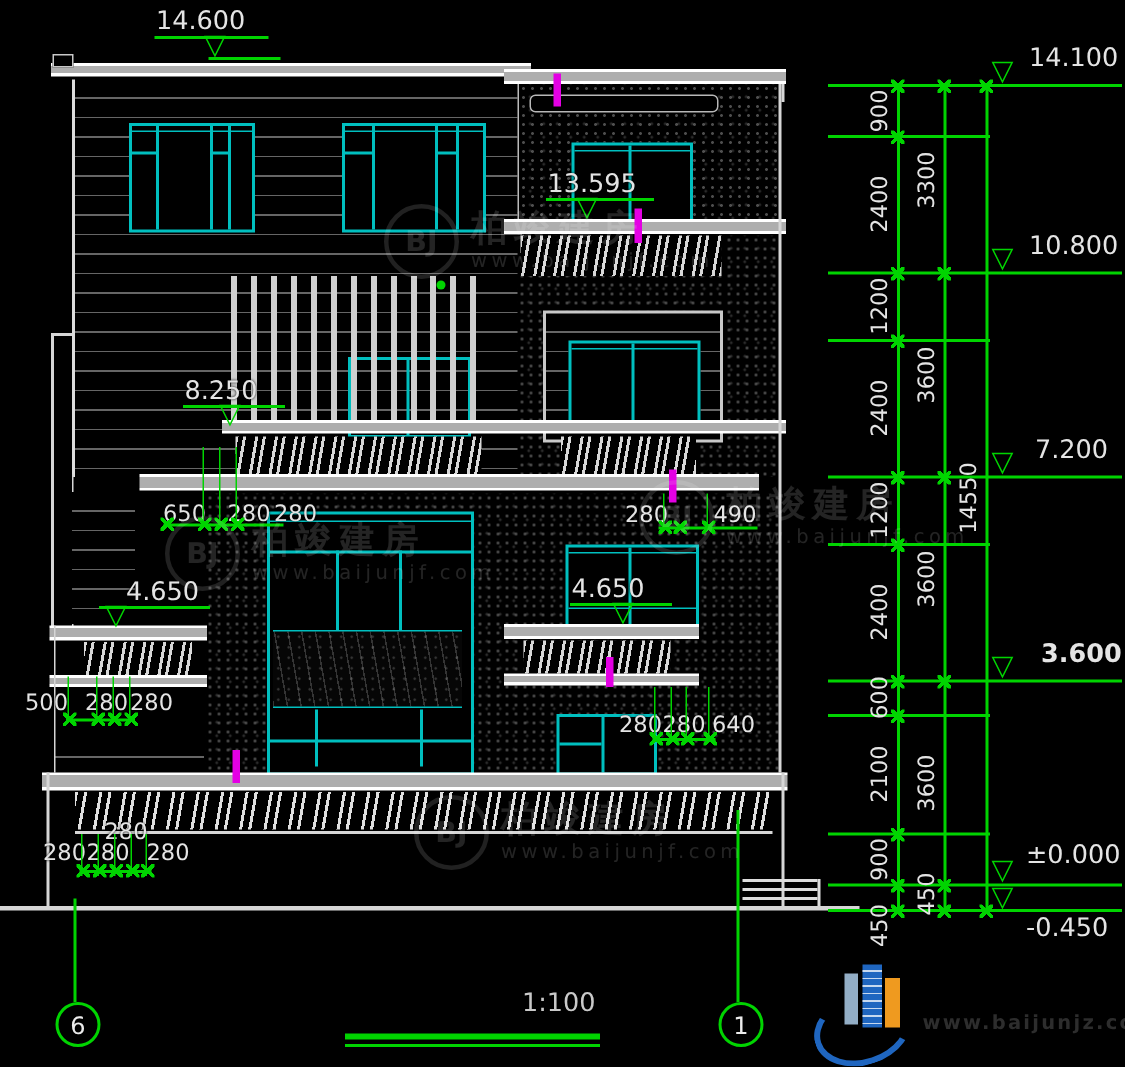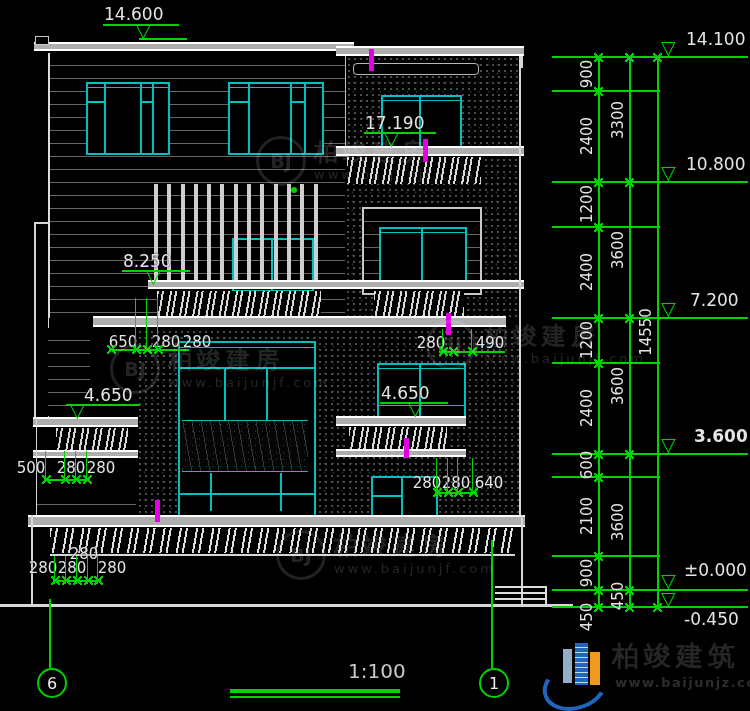--- a/index.html
+++ b/index.html
@@ -25,21 +25,21 @@
   .tri{position:absolute;color:#00d400;font-size:19px;line-height:1;}
   .xt{position:absolute;width:9px;height:9px;background:linear-gradient(45deg,transparent 40%,#00d400 40% 60%,transparent 60%),linear-gradient(135deg,transparent 40%,#00d400 40% 60%,transparent 60%);}
   .bubble{position:absolute;width:26px;height:26px;border:2px solid #00d400;border-radius:50%;color:#ececec;font-size:16px;display:flex;align-items:center;justify-content:center;}
   .wm{position:absolute;display:flex;align-items:center;gap:8px;color:rgba(255,255,255,0.14);z-index:5;pointer-events:none;}
   .wm-circle{width:44px;height:44px;border:3px solid rgba(255,255,255,0.13);border-radius:50%;display:flex;align-items:center;justify-content:center;font-size:19px;font-weight:bold;flex:0 0 auto;}
   .wm-name{font-size:24px;font-weight:bold;letter-spacing:5px;line-height:1;}
   .wm-url{font-size:13px;letter-spacing:3px;margin-top:3px;}
   .stone{position:absolute;background-color:#060606;border-top:1px solid #00bfbf;border-bottom:1px solid #00bfbf;background-image:repeating-linear-gradient(80deg,rgba(190,190,190,0.25) 0 1px,transparent 1px 9px),radial-gradient(rgba(255,255,255,0.2) 0.6px,transparent 1px);background-size:auto,7px 7px;}
   .steps{position:absolute;background:repeating-linear-gradient(to bottom,#dddddd 0 2px,transparent 2px 6px);border-right:2px solid #ddd;}
   .ttl{position:absolute;color:#f2f2f2;font-weight:bold;font-size:23px;line-height:1;letter-spacing:1px;}
-  .ttl-scale{position:absolute;color:#c9c9c9;font-size:20px;line-height:1;}
+  .ttl-scale{position:absolute;color:#c9c9c9;font-size:17px;line-height:1;}
   .brand-name{position:absolute;color:#262626;font-size:27px;font-weight:900;letter-spacing:5px;line-height:1;}
   .brand-url{position:absolute;color:#2d2d2d;font-size:13px;font-weight:bold;letter-spacing:1.5px;line-height:1;}
 </style>
 </head>
 <body>
 
 <div id="canvas">
 
   <div class="slab" style="left:34px;top:42px;width:320px;height:9px;"></div>
   <div class="abs" style="left:35px;top:36px;width:12px;height:7px;border:1px solid #c8c8c8;background:#000;"></div>
@@ -171,21 +171,21 @@
       <div class="wm-name">柏竣建房</div>
       <div class="wm-url">www.baijunjf.com</div>
     </div>
   </div>
 
   <div class="te" style="left:104px;top:6px;">14.600</div>
   <div class="gl" style="left:103px;top:24px;width:76px;height:2px;"></div>
   <div class="tri" style="left:136px;top:21px;">▽</div>
   <div class="gl" style="left:139px;top:38px;width:48px;height:2px;"></div>
 
-  <div class="te" style="left:365px;top:115px;">17.190</div>
+  <div class="te" style="left:365px;top:115px;">13.595</div>
   <div class="gl" style="left:364px;top:132px;width:72px;height:2px;"></div>
   <div class="tri" style="left:384px;top:129px;">▽</div>
 
   <div class="te" style="left:123px;top:253px;">8.250</div>
   <div class="gl" style="left:122px;top:270px;width:68px;height:2px;"></div>
   <div class="tri" style="left:146px;top:267px;">▽</div>
 
   <div class="te" style="left:84px;top:387px;">4.650</div>
   <div class="gl" style="left:66px;top:404px;width:74px;height:2px;"></div>
   <div class="tri" style="left:70px;top:401px;">▽</div>
@@ -344,16 +344,15 @@
     </div>
 
   <div class="ttl-scale" style="left:348px;top:661px;">1:100</div>
   <div class="gl" style="left:230px;top:689px;width:170px;height:4px;"></div>
   <div class="gl" style="left:230px;top:696px;width:170px;height:2px;"></div>
 
   <div class="abs" style="left:542px;top:662px;width:58px;height:40px;border:4px solid transparent;border-bottom-color:#1f66c0;border-left-color:#1f66c0;border-radius:50%;transform:rotate(-18deg);"></div>
   <div class="abs" style="left:563px;top:649px;width:9px;height:34px;background:#93aec6;"></div>
   <div class="abs" style="left:575px;top:643px;width:13px;height:42px;background:#1f66c0;background-image:repeating-linear-gradient(to bottom,transparent 0 4px,rgba(255,255,255,0.75) 4px 5px);"></div>
   <div class="abs" style="left:590px;top:652px;width:10px;height:33px;background:#ef9a1f;"></div>
-  <div class="brand-name" style="left:612px;top:642px;">柏竣建筑</div>
   <div class="brand-url" style="left:615px;top:676px;">www.baijunjz.com</div>
 
 </div>
 
 </body></html>

